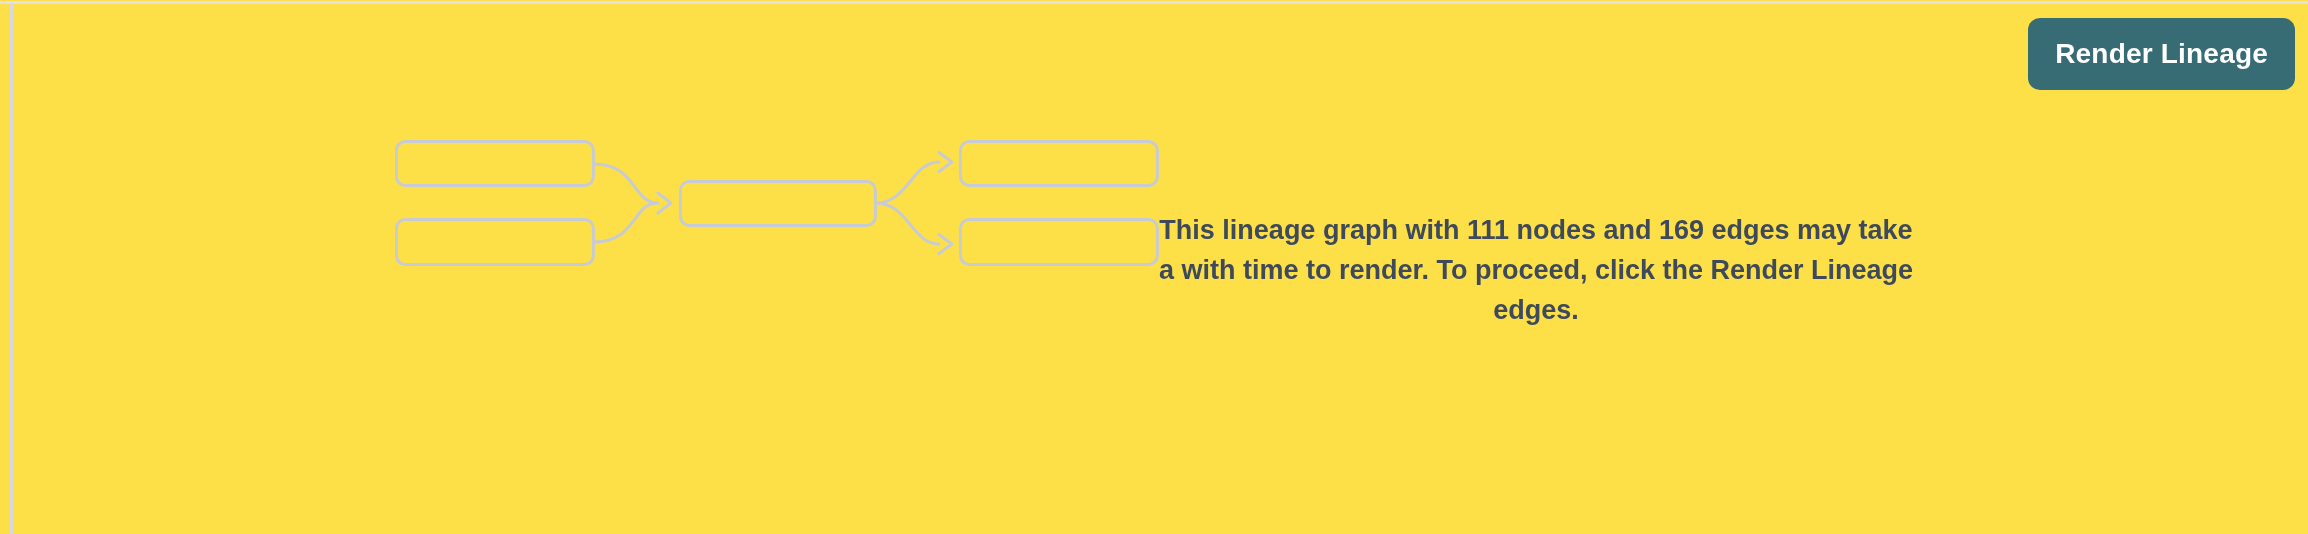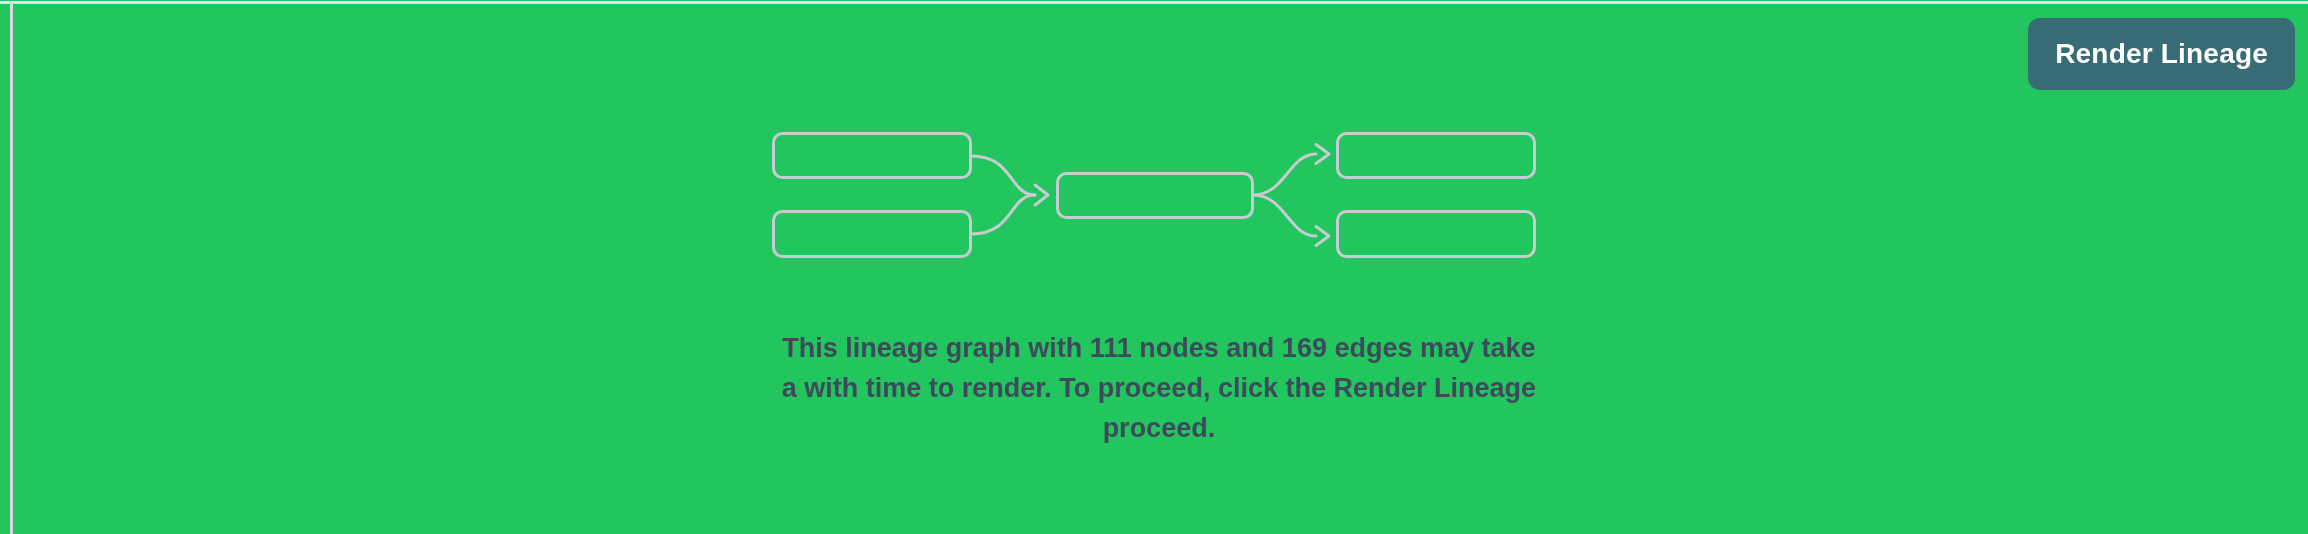--- a/index.html
+++ b/index.html
@@ -1,20 +1,20 @@
 <!DOCTYPE html>
 <html style="--accent-teal: #386c74; --button-text: #ffffff; --diagram-stroke: #c7cbd3; --message-text: #3e4a5c; --top-border: #e2e2e6; --left-divider: #d9d9dd;"><head>
 <meta charset="utf-8">
 <style>
   html, body { margin: 0; padding: 0; }
   .stage {
     position: relative;
     width: 2308px;
     height: 534px;
-    background: #22c55e;
+    background: #fde047;
     overflow: hidden;
     font-family: "Liberation Sans", "DejaVu Sans", sans-serif;
   }
   .top-border {
     position: absolute;
     top: 1px; left: 0; right: 0;
     height: 3px;
     background: var(--top-border, #e2e2e6);
   }
   .left-divider {
@@ -33,26 +33,26 @@
     font-family: inherit;
     font-size: 28px;
     font-weight: 700;
     border: none;
     border-radius: 12px;
     cursor: pointer;
     letter-spacing: 0.2px;
   }
   .content {
     position: absolute;
-    top: 132px;
+    top: 140px;
     left: 50%;
     transform: translateX(-50%);
     display: flex;
-    flex-direction: column;
-    align-items: flex-end;
+    flex-direction: row;
+    align-items: flex-start;
   }
   .illustration { display: block; }
   .illustration .shape {
     fill: none;
     stroke: var(--diagram-stroke, #c7cbd3);
     stroke-width: 3;
     stroke-linecap: round;
     stroke-linejoin: round;
   }
   .message {
@@ -91,17 +91,17 @@
       <path class="shape" d="M481,63 C513,63 517,104 544,104"></path>
 
       <path class="shape" d="M263,53 L276,63 L263,73"></path>
       <path class="shape" d="M544,12.5 L557,22 L544,31.5"></path>
       <path class="shape" d="M544,94.5 L557,104 L544,113.5"></path>
     </svg>
 
     <div class="message">
       <div>This lineage graph with 111 nodes and 169 edges may take</div>
       <div>a with time to render. To proceed, click the Render Lineage</div>
-      <div>proceed.</div>
+      <div>edges.</div>
     </div>
 
   </div>
 </div>
 
 </body></html>

